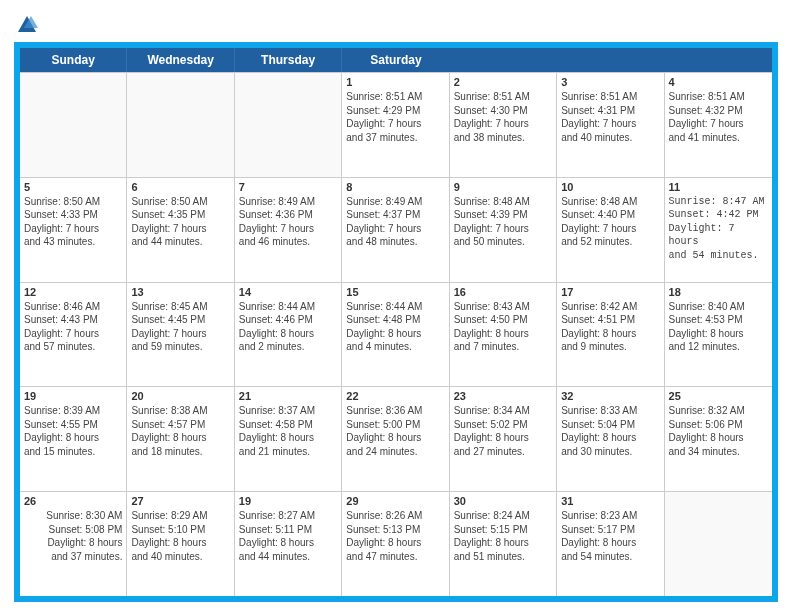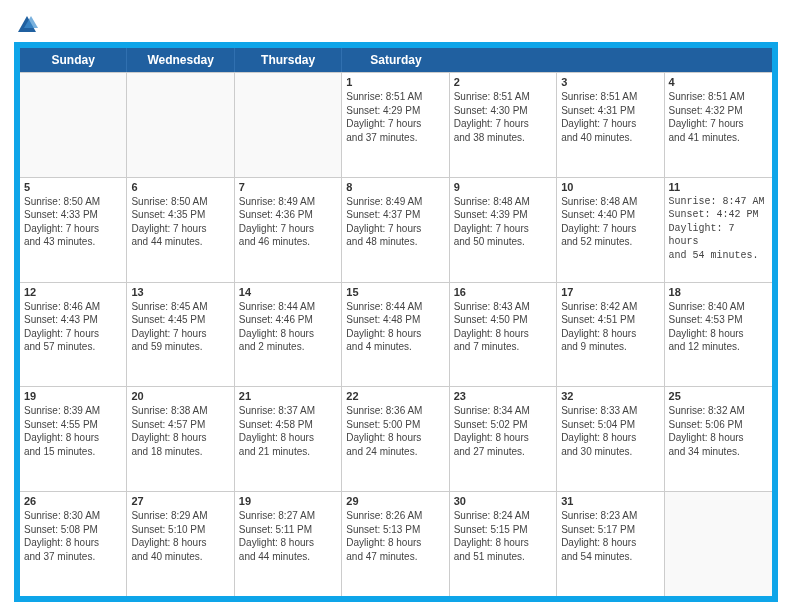--- a/index.html
+++ b/index.html
@@ -322,21 +322,21 @@
             <div class="day-number">25</div>
             <div class="day-info" style="white-space: pre-line;">Sunrise: 8:32 AM
 Sunset: 5:06 PM
 Daylight: 8 hours
 and 34 minutes.</div>
           </div>
         </div>
         <div class="week-row">
           <div class="day-cell">
             <div class="day-number">26</div>
-            <div class="day-info" style="white-space: pre-line;">Sunrise: 8:30 AM
+            <div class="day-info" style="white-space: pre-line; text-align: right;">Sunrise: 8:30 AM
 Sunset: 5:08 PM
 Daylight: 8 hours
 and 37 minutes.</div>
           </div>
           <div class="day-cell">
             <div class="day-number">27</div>
             <div class="day-info" style="white-space: pre-line;">Sunrise: 8:29 AM
 Sunset: 5:10 PM
 Daylight: 8 hours
 and 40 minutes.</div>

